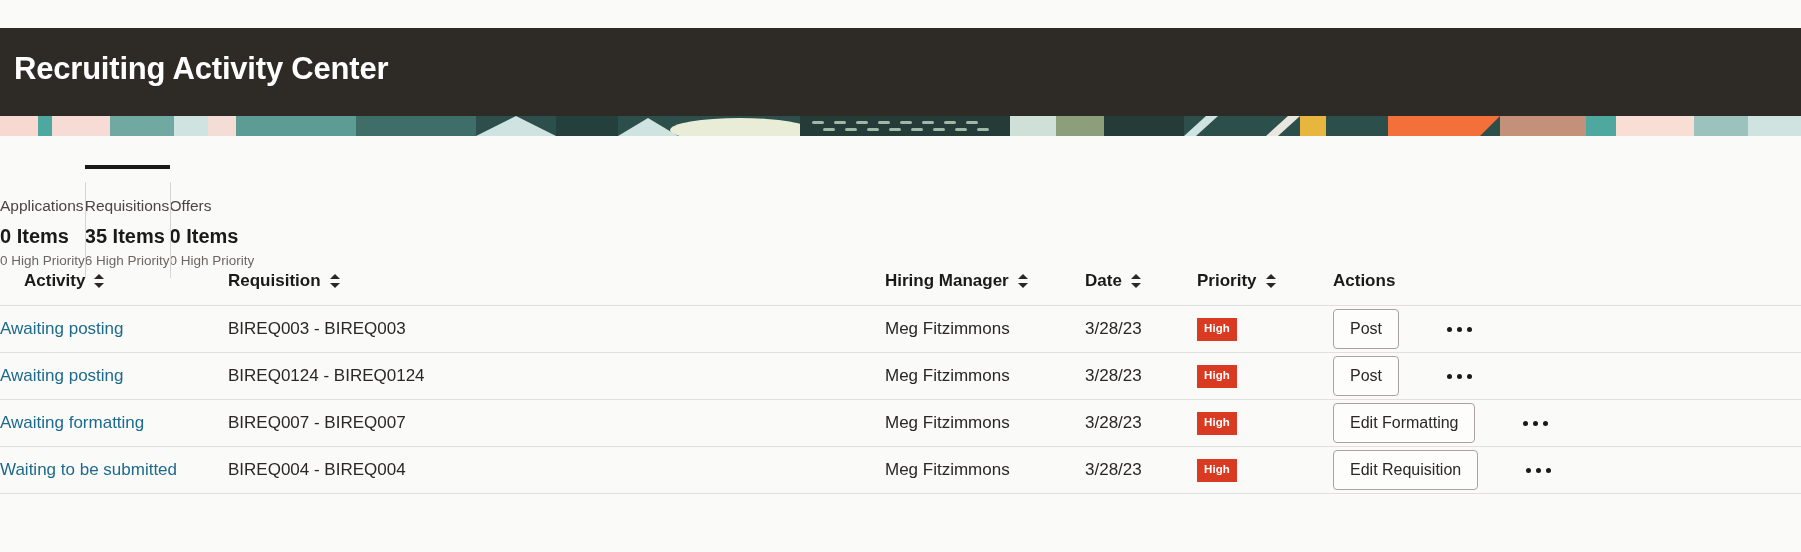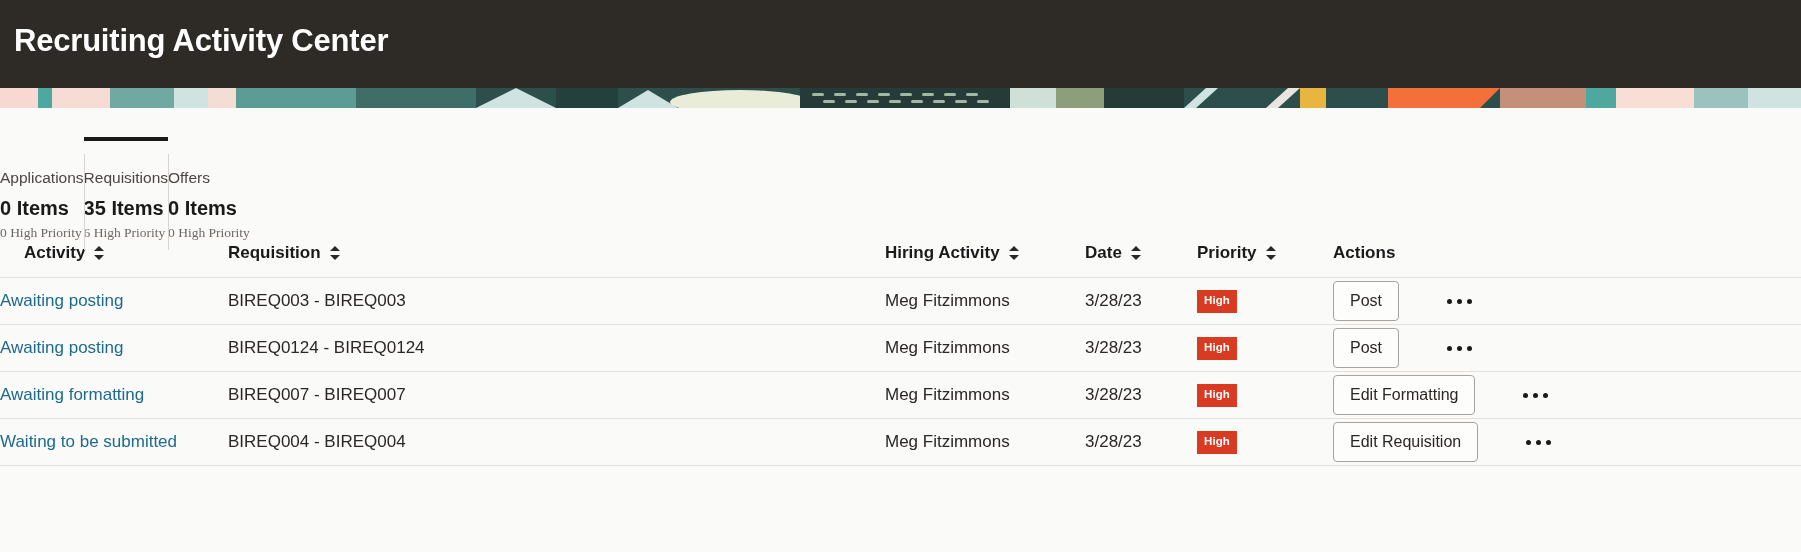--- a/index.html
+++ b/index.html
@@ -13,20 +13,21 @@
   }
 
   
   .app-header {
     position: relative;
     height: 88px;
     background: #2e2a26;
     display: flex;
     align-items: center;
     padding: 0 24px 8px 14px;
+    margin-top: 28px;
   }
   .app-title {
     color: #ffffff;
     font-size: 31px;
     font-weight: 700;
     letter-spacing: -0.2px;
     line-height: 1;
     margin: 0;
     white-space: nowrap;
   }
@@ -106,21 +107,20 @@
     line-height: 1.1;
     margin-bottom: 6px;
     white-space: nowrap;
   }
   .stat-sub {
     display: block;
     font-size: 13.5px;
     color: #6d6762;
     line-height: 1.2;
     white-space: nowrap;
-    font-family: Liberation Serif, serif;
   }
 
   
   table.activity-table {
     width: 100%;
     border-collapse: collapse;
     table-layout: fixed;
   }
   table.activity-table thead th {
     text-align: left;
@@ -334,21 +334,21 @@
           </span>
         </th>
         <th>
           <span class="th-inner">
             <span>Requisition</span>
             <span class="sort-icon"></span>
           </span>
         </th>
         <th>
           <span class="th-inner">
-            <span>Hiring Activity</span>
+            <span>Hiring Manager</span>
             <span class="sort-icon"></span>
           </span>
         </th>
         <th>
           <span class="th-inner">
             <span>Date</span>
             <span class="sort-icon"></span>
           </span>
         </th>
         <th>

